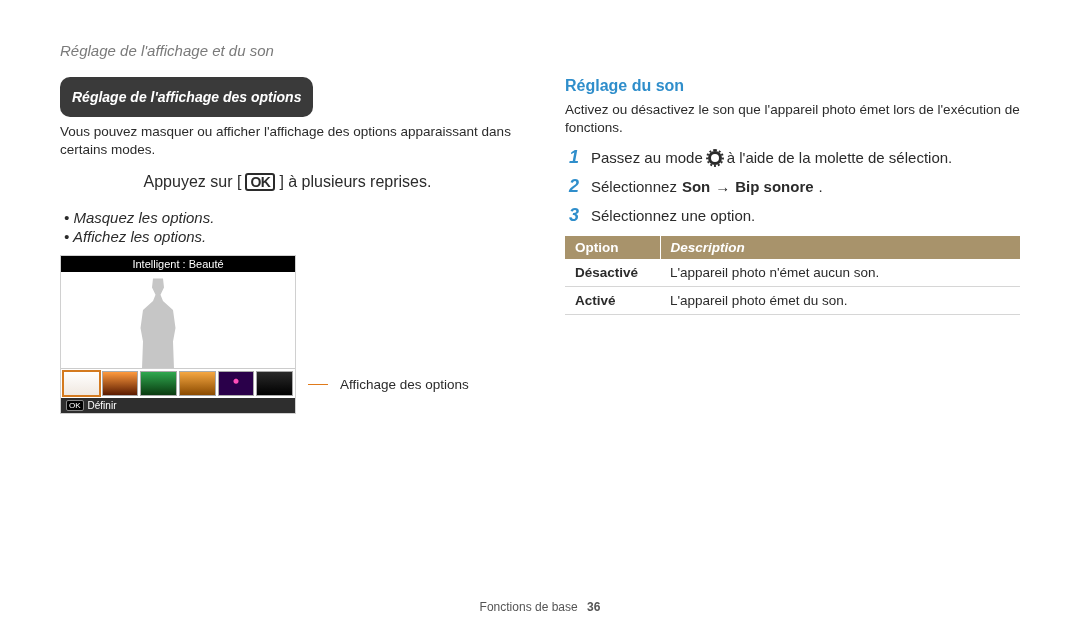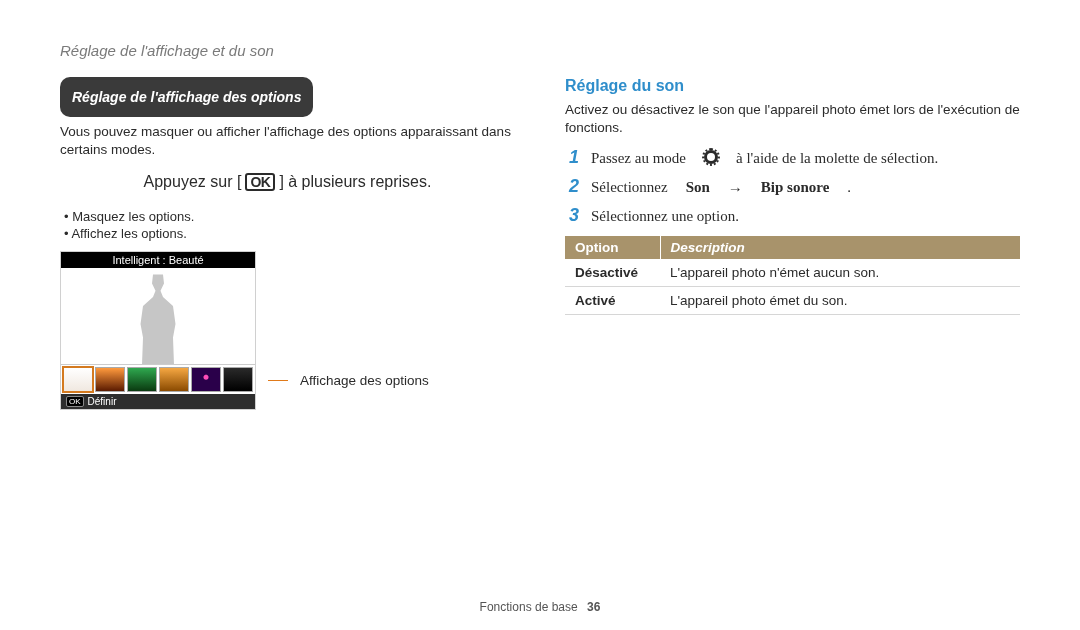--- a/index.html
+++ b/index.html
@@ -53,33 +53,34 @@
     border: 2px solid #2b2b2b;
     border-radius: 3px;
     padding: 0 3px;
     height: 18px;
     line-height: 14px;
     letter-spacing: -0.5px;
   }
   ul.bullets {
     list-style: none;
     padding-left: 4px;
-    font-size: 13px;
+    font-size: 15px;
+    font-style: italic;
   }
   ul.bullets li::before { content: "• "; }
   ul.bullets li { margin: 2px 0; }
 
   .camera-wrap {
     display: flex;
     align-items: center;
     gap: 12px;
     margin-top: 10px;
   }
   .camera-screen {
-    width: 196px;
+    width: 236px;
     border: 1px solid #d0d0d0;
     background: #fff;
   }
   .cs-top {
     background: #000;
     color: #fff;
     font-size: 11px;
     text-align: center;
     padding: 2px 0;
   }
@@ -186,21 +187,21 @@
     align-items: baseline;
   }
   .step-num {
     color: #2f8ecb;
     font-style: italic;
     font-weight: 600;
     font-size: 18px;
     width: 14px;
     text-align: right;
   }
-  .step-text { flex: 1; display: flex; align-items: flex-start; gap: 18px; flex-wrap: wrap; font-family: Liberation Serif, serif; }
+  .step-text { flex: 1; display: flex; align-items: center; gap: 5px; flex-wrap: wrap; }
   .gear-icon {
     display: inline-block;
     width: 14px; height: 14px;
     background: #2b2b2b;
     border-radius: 50%;
     position: relative;
   }
   .gear-icon::before {
     content: "";
     position: absolute;

